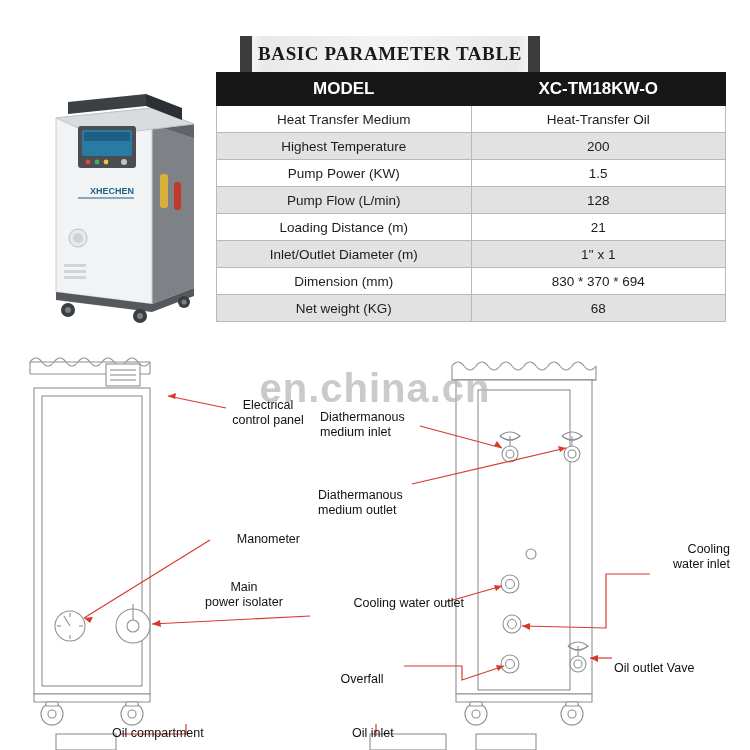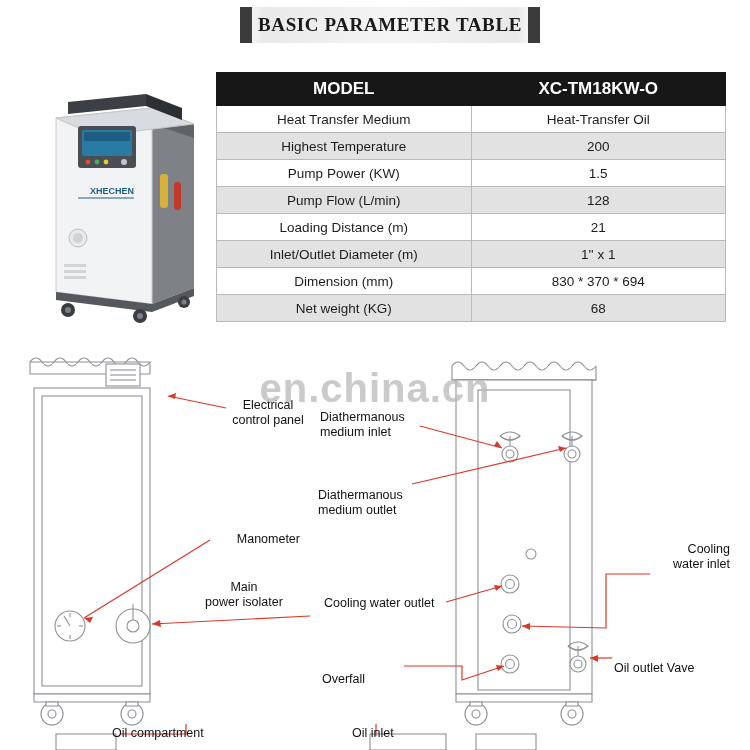--- a/index.html
+++ b/index.html
@@ -12,21 +12,21 @@
     background: #ffffff;
     font-family: "Liberation Sans", sans-serif;
     position: relative;
     overflow: hidden;
   }
 
   
   .banner {
     position: absolute;
     left: 240px;
-    top: 7px;
+    top: 36px;
     width: 300px;
     height: 36px;
     background: linear-gradient(to right, #ffffff 0%, #e9e9e9 8%, #f4f4f4 50%, #e9e9e9 92%, #ffffff 100%);
     display: flex;
     align-items: center;
     justify-content: center;
   }
   .banner-bar-left, .banner-bar-right {
     position: absolute;
     top: 0;
@@ -386,23 +386,23 @@
   <div class="callout left" style="left:320px; top:74px; width:120px;">
     <div>Diathermanous</div>
     <div>medium inlet</div>
   </div>
 
   <div class="callout left" style="left:318px; top:152px; width:120px;">
     <div>Diathermanous</div>
     <div>medium outlet</div>
   </div>
 
-  <div class="callout left" style="left:324px; top:260px; width:140px;">Cooling water outlet</div>
-
-  <div class="callout left" style="left:322px; top:336px; width:80px;">Overfall</div>
+  <div class="callout left" style="left:324px; top:260px; width:140px;text-align:right;">Cooling water outlet</div>
+
+  <div class="callout left" style="left:322px; top:336px; width:80px;text-align:center;">Overfall</div>
 
   <div class="callout right" style="left:612px; top:206px; width:118px;">
     <div>Cooling</div>
     <div>water inlet</div>
   </div>
 
   <div class="callout left" style="left:614px; top:314px; width:130px;margin-top:11px;">Oil outlet Vave</div>
 </div>
 
 <div class="watermark">en.china.cn</div>

